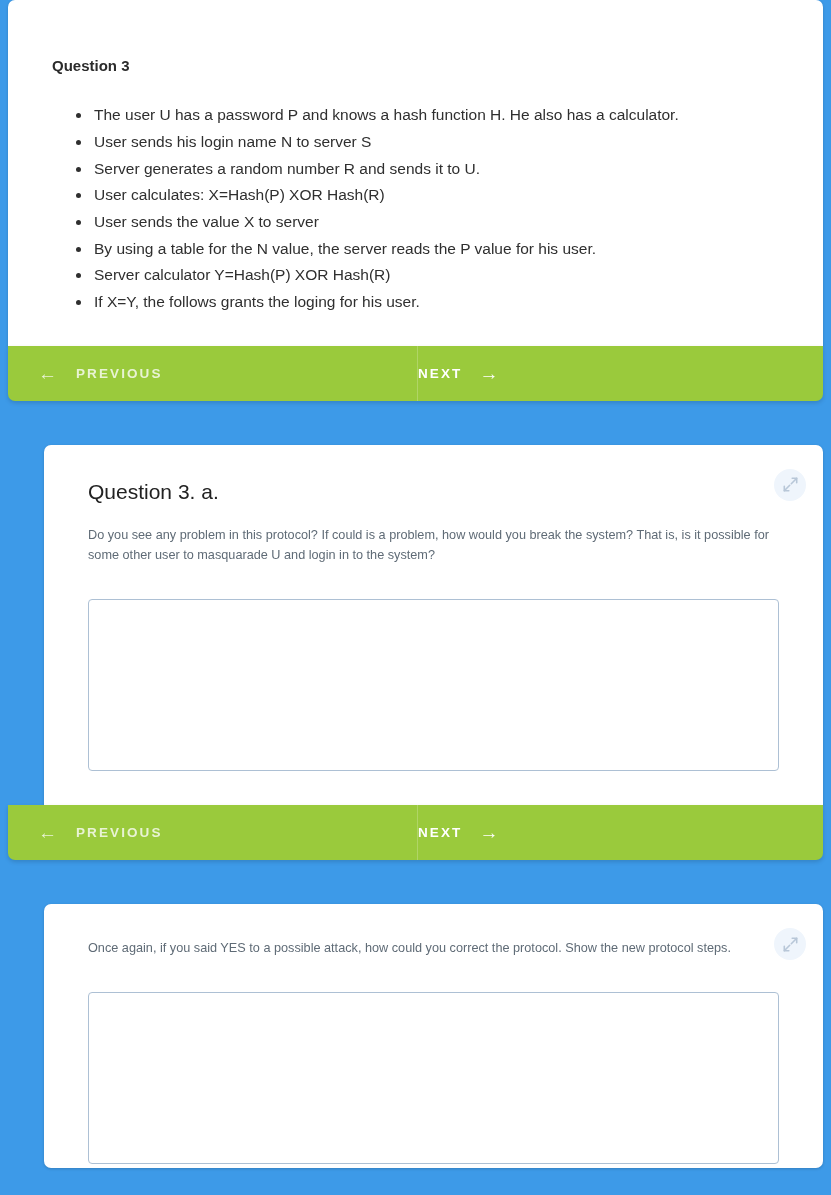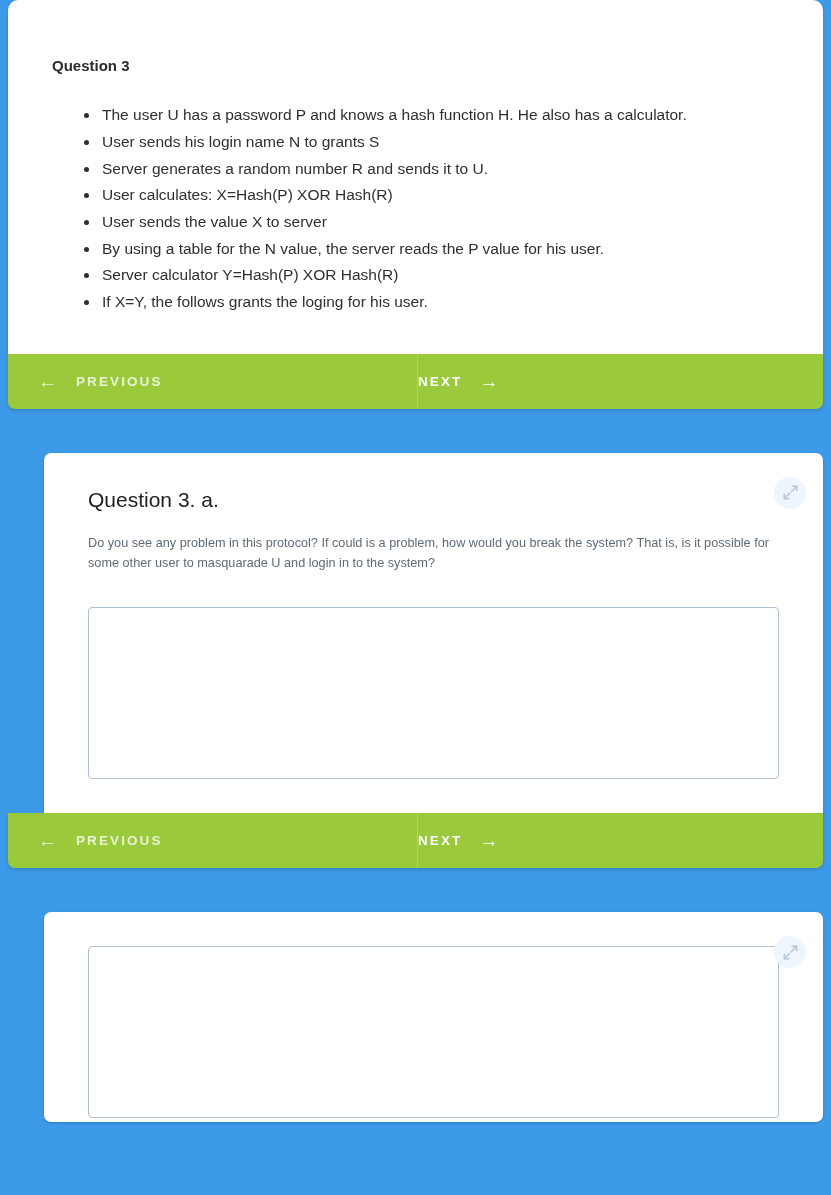--- a/index.html
+++ b/index.html
@@ -33,38 +33,37 @@
     box-shadow: 0 1px 3px rgba(0,0,0,0.18);
   }
   .card.flat-bottom {
     border-bottom-left-radius: 0;
     border-bottom-right-radius: 0;
   }
 
   
   .stmt-card {
     padding: 56px 44px 26px 44px;
-    border-radius: 10px;
   }
   .stmt-title {
     font-size: 15px;
     font-weight: bold;
     color: #2b2b2b;
     margin: 0 0 26px 0;
     line-height: 1.35;
   }
   .stmt-intro {
     font-size: 15.5px;
     color: #2f2f2f;
     line-height: 1.65;
     margin: 0 0 14px 0;
     max-width: 720px;
   }
   .stmt-list {
-    margin: 12px;
+    margin: 4px;
     padding-left: 36px;
     list-style: disc;
   }
   .stmt-list li {
     font-size: 15.5px;
     color: #2f2f2f;
     line-height: 1.72;
     padding-left: 2px;
   }
 
@@ -172,21 +171,21 @@
 </style>
 </head>
 <body>
 
 <div class="page">
 
   <div class="card flat-bottom stmt-card">
     <h2 class="stmt-title">Question 3</h2>
     <ul class="stmt-list">
       <li>The user U has a password P and knows a hash function H. He also has a calculator.</li>
-      <li>User sends his login name N to grants S</li>
+      <li>User sends his login name N to server S</li>
       <li>Server generates a random number R and sends it to U.</li>
       <li>User calculates: X=Hash(P)  XOR Hash(R)</li>
       <li>User sends the value X to server</li>
       <li>By using a table for the N value, the server reads the P value for his user.</li>
       <li>Server calculator Y=Hash(P) XOR Hash(R)</li>
       <li>If X=Y, the follows grants the loging for his user.</li>
     </ul>
   </div>
 
   <div class="navbar">
@@ -237,16 +236,19 @@
     <button class="expand-btn">
       <svg width="17" height="17" viewBox="0 0 17 17" aria-hidden="true">
         <g fill="none" stroke="#b8c7d8" stroke-width="1.6" stroke-linecap="round" stroke-linejoin="round">
           <polyline points="10.2,2.3 14.7,2.3 14.7,6.8"></polyline>
           <line x1="14.7" y1="2.3" x2="9.3" y2="7.7"></line>
           <polyline points="6.8,14.7 2.3,14.7 2.3,10.2"></polyline>
           <line x1="2.3" y1="14.7" x2="7.7" y2="9.3"></line>
         </g>
       </svg>
     </button>
+    <div class="q-desc">
+      <span class="line">Once again, if you said YES to a possible attack, how could you correct the protocol. Show the new protocol steps.</span>
+    </div>
     <textarea class="answer-box" placeholder="" style=""></textarea>
   </div>
 
 </div>
 
 </body></html>

